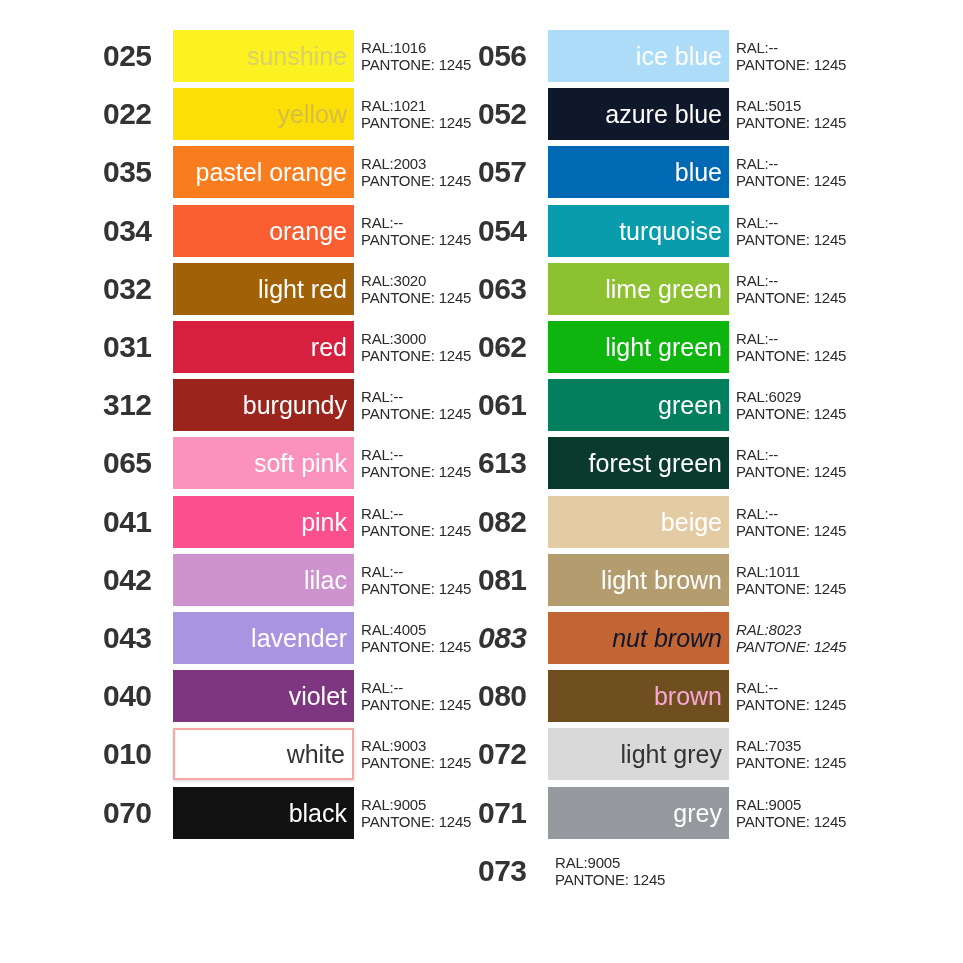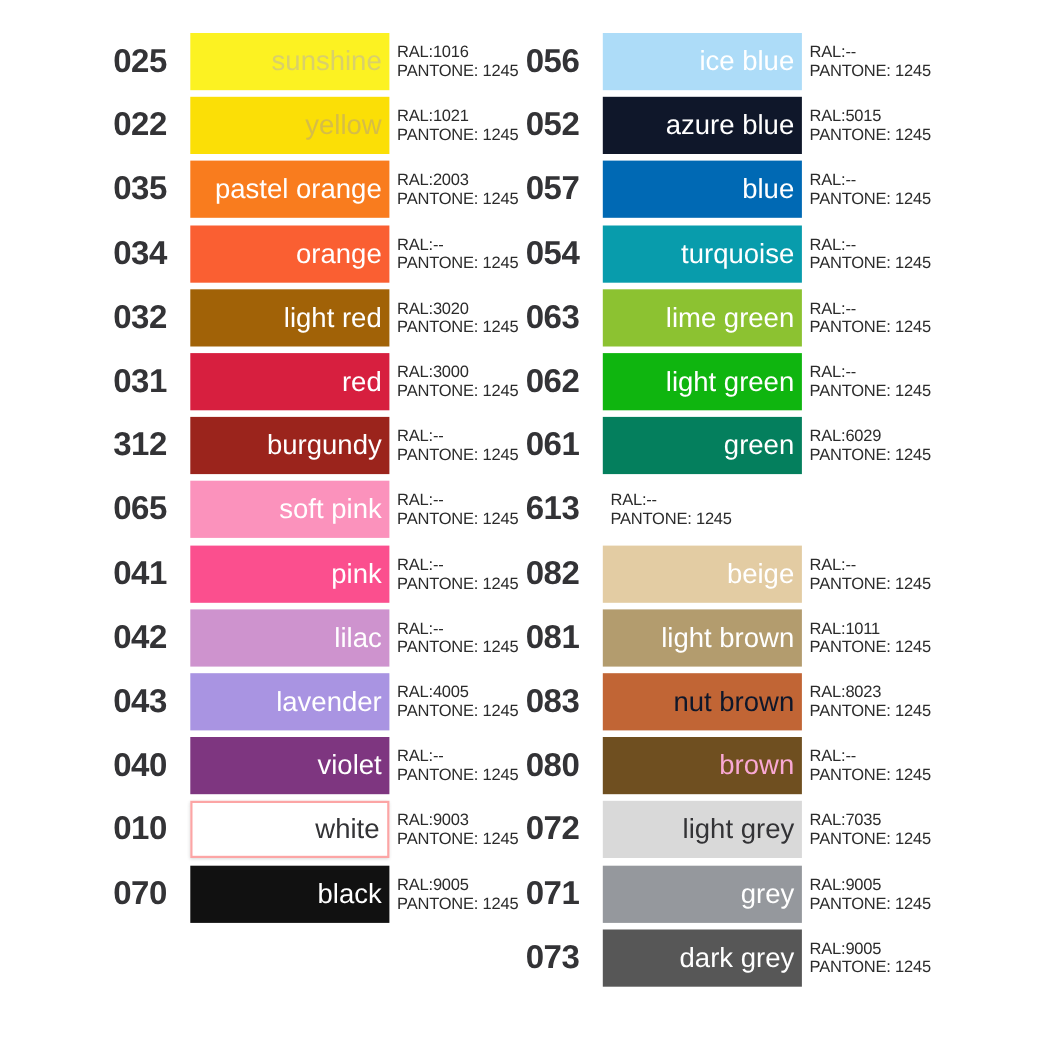--- a/index.html
+++ b/index.html
@@ -304,20 +304,23 @@
         <div class="chip" style="background: rgb(4, 127, 93);">
           <span class="chip-name" style="color: rgb(255, 255, 255);">green</span>
         </div>
         <div class="meta">
           <span class="ral">RAL:6029</span>
           <span class="pantone">PANTONE: 1245</span>
         </div>
       </div>
       <div class="swatch-row" style="top: 437.4px;">
         <div class="code">613</div>
+        <div class="chip" style="background: rgb(10, 58, 46);">
+          <span class="chip-name" style="color: rgb(255, 255, 255);">forest green</span>
+        </div>
         <div class="meta">
           <span class="ral">RAL:--</span>
           <span class="pantone">PANTONE: 1245</span>
         </div>
       </div>
       <div class="swatch-row" style="top: 495.6px;">
         <div class="code">082</div>
         <div class="chip" style="background: rgb(227, 204, 163);">
           <span class="chip-name" style="color: rgb(255, 255, 255);">beige</span>
         </div>
@@ -329,21 +332,21 @@
       <div class="swatch-row" style="top: 553.8px;">
         <div class="code">081</div>
         <div class="chip" style="background: rgb(179, 156, 110);">
           <span class="chip-name" style="color: rgb(255, 255, 255);">light brown</span>
         </div>
         <div class="meta">
           <span class="ral">RAL:1011</span>
           <span class="pantone">PANTONE: 1245</span>
         </div>
       </div>
-      <div class="swatch-row" style="top: 612px;">
+      <div class="swatch-row" style="top: 612px; font-style: italic;">
         <div class="code">083</div>
         <div class="chip" style="background: rgb(193, 101, 53);">
           <span class="chip-name" style="color: #0f172a;">nut brown</span>
         </div>
         <div class="meta">
           <span class="ral">RAL:8023</span>
           <span class="pantone">PANTONE: 1245</span>
         </div>
       </div>
       <div class="swatch-row" style="top: 670.2px;">
@@ -371,22 +374,19 @@
         <div class="chip" style="background: rgb(149, 152, 157);">
           <span class="chip-name" style="color: rgb(255, 255, 255);">grey</span>
         </div>
         <div class="meta">
           <span class="ral">RAL:9005</span>
           <span class="pantone">PANTONE: 1245</span>
         </div>
       </div>
       <div class="swatch-row" style="top: 844.8px;">
         <div class="code">073</div>
-        <div class="chip" style="background: rgb(87, 87, 87);">
-          <span class="chip-name" style="color: rgb(255, 255, 255);">dark grey</span>
-        </div>
         <div class="meta">
           <span class="ral">RAL:9005</span>
           <span class="pantone">PANTONE: 1245</span>
         </div>
       </div>
     </div>
 </div>
 
 </body></html>

